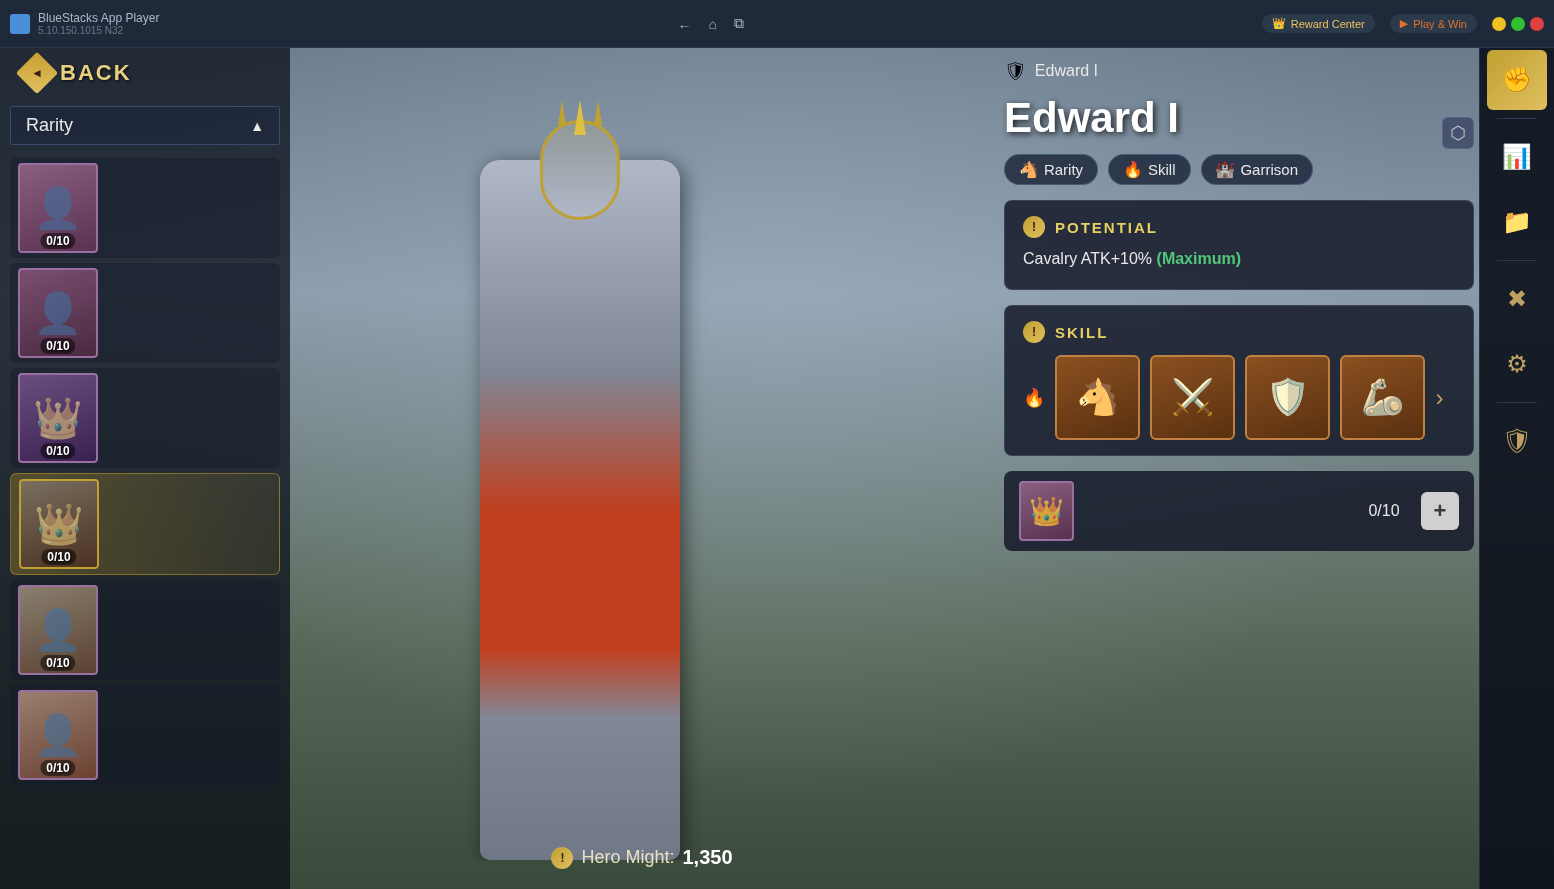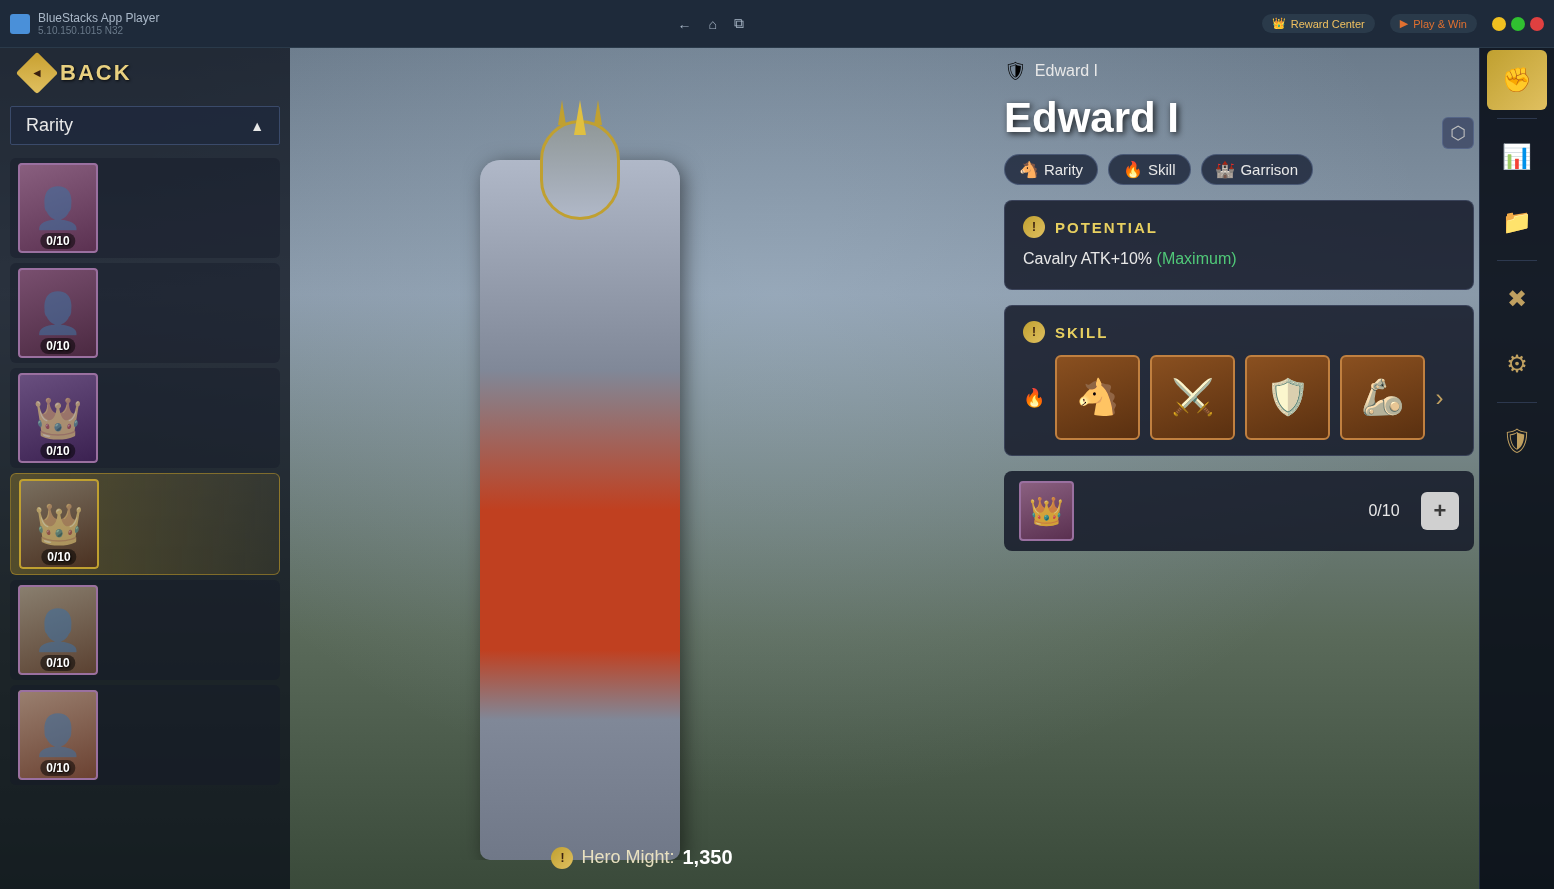--- a/index.html
+++ b/index.html
@@ -317,21 +317,21 @@
       letter-spacing: 2px;
     }
 
     .potential-line {
       color: #e8e8e8;
       font-size: 16px;
       margin-bottom: 6px;
     }
     .potential-highlight {
       color: #50c878;
-      font-weight: 400;
+      font-weight: 700;
     }
 
     .skill-icons {
       display: flex;
       gap: 10px;
       align-items: center;
     }
     .skill-icon {
       width: 85px;
       height: 85px;

